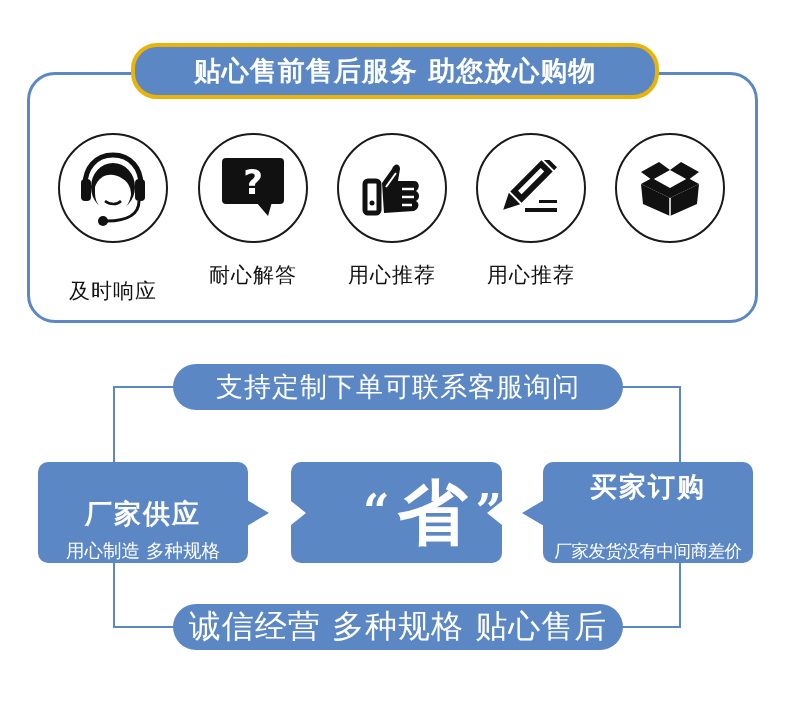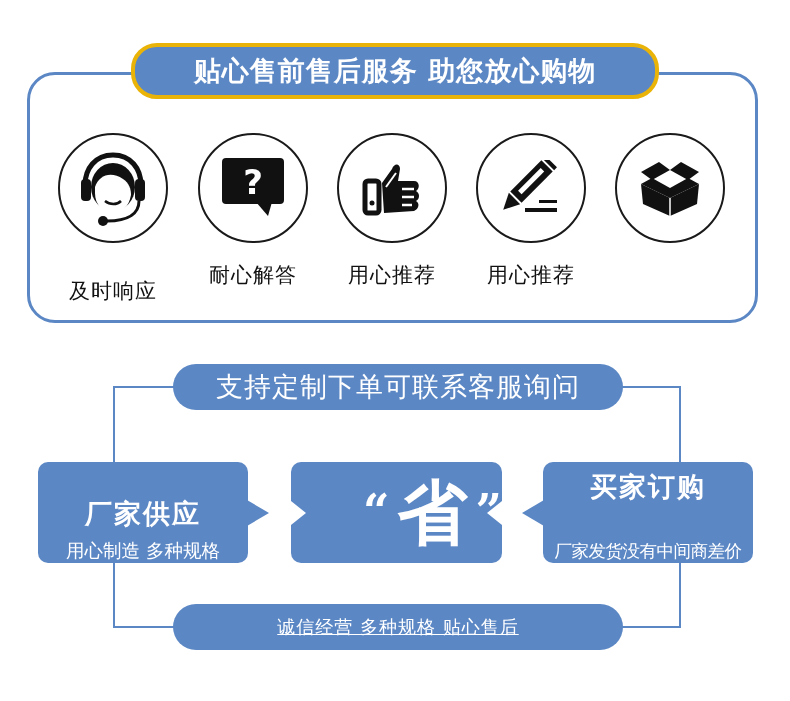--- a/index.html
+++ b/index.html
@@ -35,21 +35,21 @@
     border-top: 2px solid #5b87c5; border-left: 2px solid #5b87c5; border-right: 2px solid #5b87c5;
   }
   .connector-bottom {
     position: absolute; left: 113px; top: 560px; width: 568px; height: 68px;
     border-bottom: 2px solid #5b87c5; border-left: 2px solid #5b87c5; border-right: 2px solid #5b87c5;
   }
   .custom-pill {
     left: 173px; top: 364px; width: 450px; height: 46px; font-size: 27px; letter-spacing: 1px; font-family: Liberation Serif, serif;
   }
   .bottom-pill {
-    left: 173px; top: 604px; width: 450px; height: 46px; font-size: 18px; letter-spacing: 1px; text-decoration: underline;
+    left: 173px; top: 604px; width: 450px; height: 46px; font-size: 32px; letter-spacing: 1px;
   }
   .box {
     position: absolute; top: 462px; height: 101px; background: #5b87c5; border-radius: 10px; color: #fff;
     display: flex; flex-direction: column; align-items: center; justify-content: flex-end;
   }
   .box .big { font-size: 27px; font-weight: bold; letter-spacing: 2px; white-space: nowrap; }
   .box .small { font-size: 18.5px; margin-top: 6px; white-space: nowrap; }
   .box-left { left: 38px; width: 210px; }
   .box-right { left: 543px; width: 210px; gap: 28px; }
   .box-right .small { font-size: 17.5px; letter-spacing: -0.5px; }

